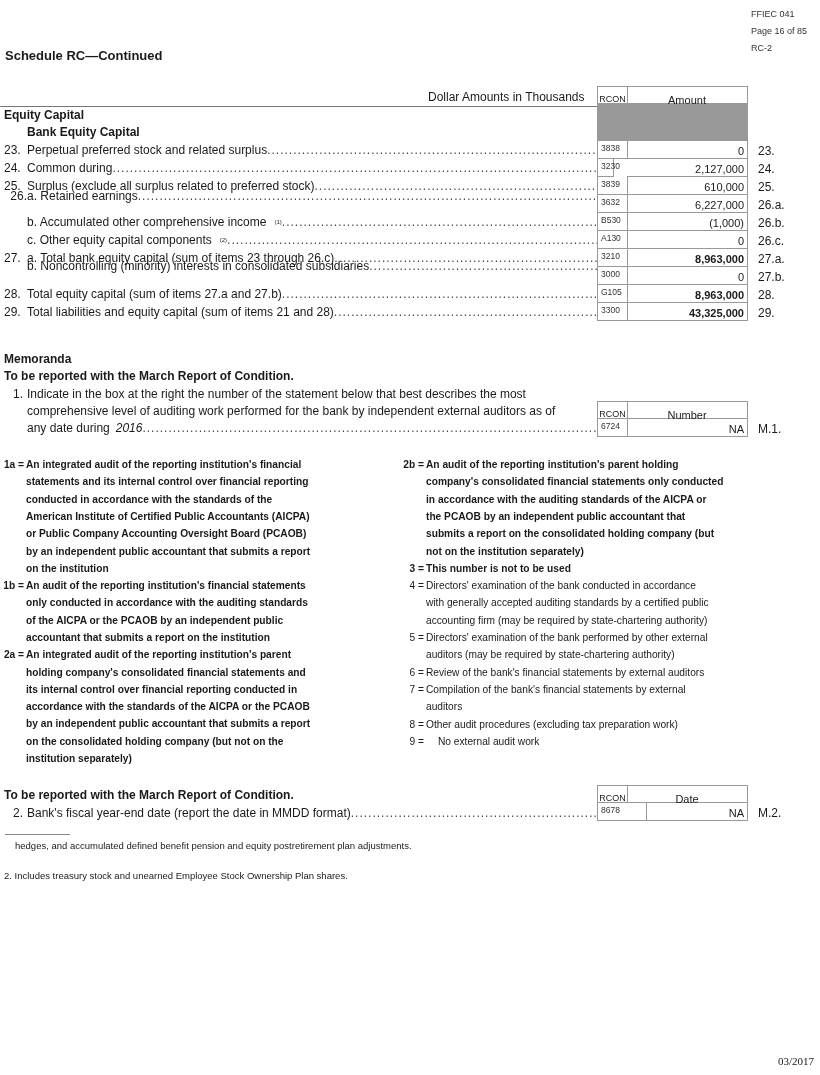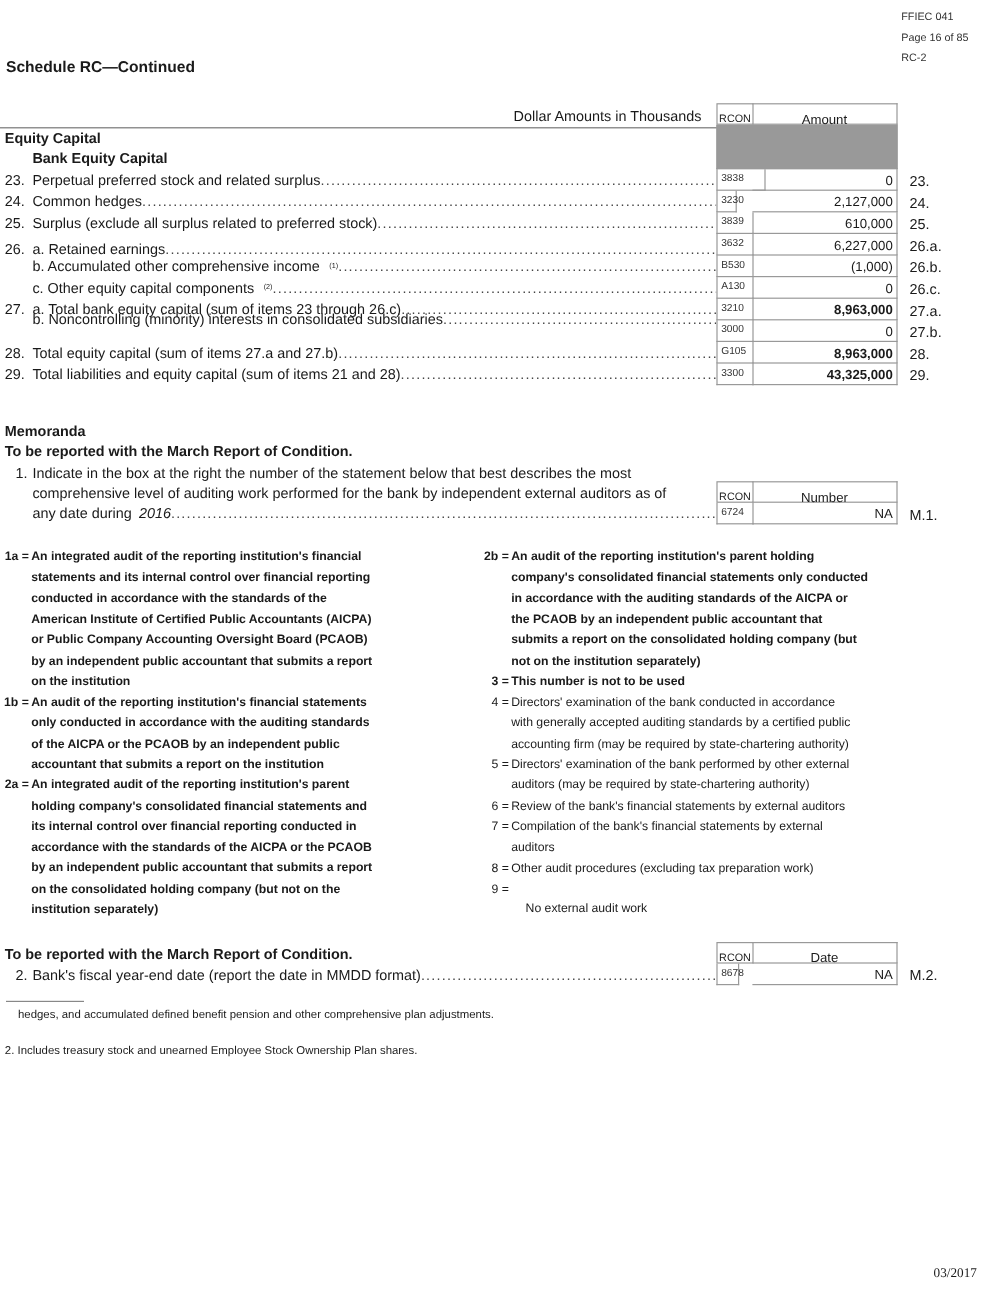--- a/index.html
+++ b/index.html
@@ -56,44 +56,44 @@
 <div class="abs sec" style="left:27px;top:125px;">Bank Equity Capital</div>
 
 <div id="items">
     <div class="abs row" style="top:142px;">
          <span class="num">23.</span>
 
          <span class="txt">Perpetual preferred stock and related surplus</span>
 
          <span class="dots"></span>
        </div>
-       <div class="abs cell code" style="top:141px;width:41px;border-left:1px solid #999;">3838</div>
+       <div class="abs cell code" style="top:141px;width:31px;border-left:1px solid #999;">3838</div>
        <div class="abs cell amt" style="top:141px;">0</div>
        <div class="abs ref" style="top:144px;">23.</div>
     <div class="abs row" style="top:160px;">
          <span class="num">24.</span>
 
-         <span class="txt">Common hedges</span>
+         <span class="txt">Common during</span>
 
          <span class="dots"></span>
        </div>
        <div class="abs cell code" style="top:159px;width:17px;border-left:1px solid #999;">3230</div>
        <div class="abs cell amt" style="top:159px;">2,127,000</div>
        <div class="abs ref" style="top:162px;">24.</div>
     <div class="abs row" style="top:178px;">
          <span class="num">25.</span>
 
          <span class="txt">Surplus (exclude all surplus related to preferred stock)</span>
 
          <span class="dots"></span>
        </div>
        <div class="abs cell code" style="top:177px;width:31px;border-left:1px solid #999;">3839</div>
        <div class="abs cell amt" style="top:177px;">610,000</div>
        <div class="abs ref" style="top:180px;">25.</div>
-    <div class="abs row" style="top:200px;">
+    <div class="abs row" style="top:188px;text-align:right;">
          <span class="num">26.</span>
 
          <span class="txt">a. Retained earnings</span>
 
          <span class="dots"></span>
        </div>
        <div class="abs cell code" style="top:195px;width:31px;border-left:1px solid #999;">3632</div>
        <div class="abs cell amt" style="top:195px;">6,227,000</div>
        <div class="abs ref" style="top:198px;">26.a.</div>
     <div class="abs row" style="top:214px;">
@@ -180,34 +180,34 @@
     <div class="abs opt b" style="left:-2px;top:646.3px;width:400px;height:121.10000000000001px;"><span class="k">2a =</span><div class="v" style="top:0px;white-space:nowrap;">An integrated audit of the reporting institution's parent</div><div class="v" style="top:17.3px;white-space:nowrap;">holding company's consolidated financial statements and</div><div class="v" style="top:34.6px;white-space:nowrap;">its internal control over financial reporting conducted in</div><div class="v" style="top:51.900000000000006px;white-space:nowrap;">accordance with the standards of the AICPA or the PCAOB</div><div class="v" style="top:69.2px;white-space:nowrap;">by an independent public accountant that submits a report</div><div class="v" style="top:86.5px;white-space:nowrap;">on the consolidated holding company (but not on the</div><div class="v" style="top:103.80000000000001px;white-space:nowrap;">institution separately)</div></div>
   </div>
 <div id="opts-right">
     <div class="abs opt b" style="left:398px;top:456px;width:400px;height:103.80000000000001px;"><span class="k">2b =</span><div class="v" style="top:0px;white-space:nowrap;">An audit of the reporting institution's parent holding</div><div class="v" style="top:17.3px;white-space:nowrap;">company's consolidated financial statements only conducted</div><div class="v" style="top:34.6px;white-space:nowrap;">in accordance with the auditing standards of the AICPA or</div><div class="v" style="top:51.900000000000006px;white-space:nowrap;">the PCAOB by an independent public accountant that</div><div class="v" style="top:69.2px;white-space:nowrap;">submits a report on the consolidated holding company (but</div><div class="v" style="top:86.5px;white-space:nowrap;">not on the institution separately)</div></div>
     <div class="abs opt b" style="left:398px;top:559.8px;width:400px;height:17.3px;"><span class="k">3 =</span><div class="v" style="top:0px;white-space:nowrap;">This number is not to be used</div></div>
     <div class="abs opt" style="left:398px;top:577.1px;width:400px;height:51.900000000000006px;"><span class="k">4 =</span><div class="v" style="top:0px;white-space:nowrap;">Directors' examination of the bank conducted in accordance</div><div class="v" style="top:17.3px;white-space:nowrap;">with generally accepted auditing standards by a certified public</div><div class="v" style="top:34.6px;white-space:nowrap;">accounting firm (may be required by state-chartering authority)</div></div>
     <div class="abs opt" style="left:398px;top:629px;width:400px;height:34.6px;"><span class="k">5 =</span><div class="v" style="top:0px;white-space:nowrap;">Directors' examination of the bank performed by other external</div><div class="v" style="top:17.3px;white-space:nowrap;">auditors (may be required by state-chartering authority)</div></div>
     <div class="abs opt" style="left:398px;top:663.6px;width:400px;height:17.3px;"><span class="k">6 =</span><div class="v" style="top:0px;white-space:nowrap;">Review of the bank's financial statements by external auditors</div></div>
     <div class="abs opt" style="left:398px;top:680.9px;width:400px;height:34.6px;"><span class="k">7 =</span><div class="v" style="top:0px;white-space:nowrap;">Compilation of the bank's financial statements by external</div><div class="v" style="top:17.3px;white-space:nowrap;">auditors</div></div>
     <div class="abs opt" style="left:398px;top:715.5px;width:400px;height:17.3px;"><span class="k">8 =</span><div class="v" style="top:0px;white-space:nowrap;">Other audit procedures (excluding tax preparation work)</div></div>
-    <div class="abs opt" style="left:398px;top:732.8px;width:400px;height:17.3px;"><span class="k">9 =</span><div class="v" style="top:16px;white-space:nowrap;padding-left:12px;">No external audit work</div></div>
+    <div class="abs opt" style="left:398px;top:732.8px;width:400px;height:17.3px;"><span class="k">9 =</span><div class="v" style="top:0px;white-space:nowrap;padding-left:12px;">No external audit work</div></div>
   </div>
 
 <div class="abs sec" style="left:4px;top:788px;">To be reported with the March Report of Condition.</div>
 <div class="abs row" style="left:13px;width:584px;top:805px;">
   <span class="ind" style="width:14px;">2.</span>
   <span class="txt">Bank's fiscal year-end date (report the date in MMDD format)</span>
   <span class="dots"></span>
 </div>
 <div class="abs cell hdrcell" style="left:597px;top:785px;width:31px;border-left:1px solid #999;border-top:1px solid #999;font-size:9px;">RCON</div>
 <div class="abs cell hdrcell" style="left:627px;top:785px;width:121px;border-top:1px solid #999;">Date</div>
-<div class="abs cell code" style="top:803px;width:19px;border-left:1px solid #999;">8678</div>
+<div class="abs cell code" style="top:803px;width:50px;border-left:1px solid #999;">8678</div>
 <div class="abs cell amt" style="top:803px;">NA</div>
 <div class="abs ref" style="top:806px;">M.2.</div>
 
 <div class="abs fnrule"></div>
 <div class="abs fn" style="left:4px;top:838px;white-space:nowrap;">
-  <div style="padding-left:11px;">hedges, and accumulated defined benefit pension and other comprehensive plan adjustments.</div>
+  <div style="padding-left:11px;">hedges, and accumulated defined benefit pension and equity postretirement plan adjustments.</div>
 </div>
 <div class="abs fn" style="left:4px;top:868px;white-space:nowrap;">2. Includes treasury stock and unearned Employee Stock Ownership Plan shares.</div>
 
 <div class="abs foot">03/2017</div>
 
 </body></html>

